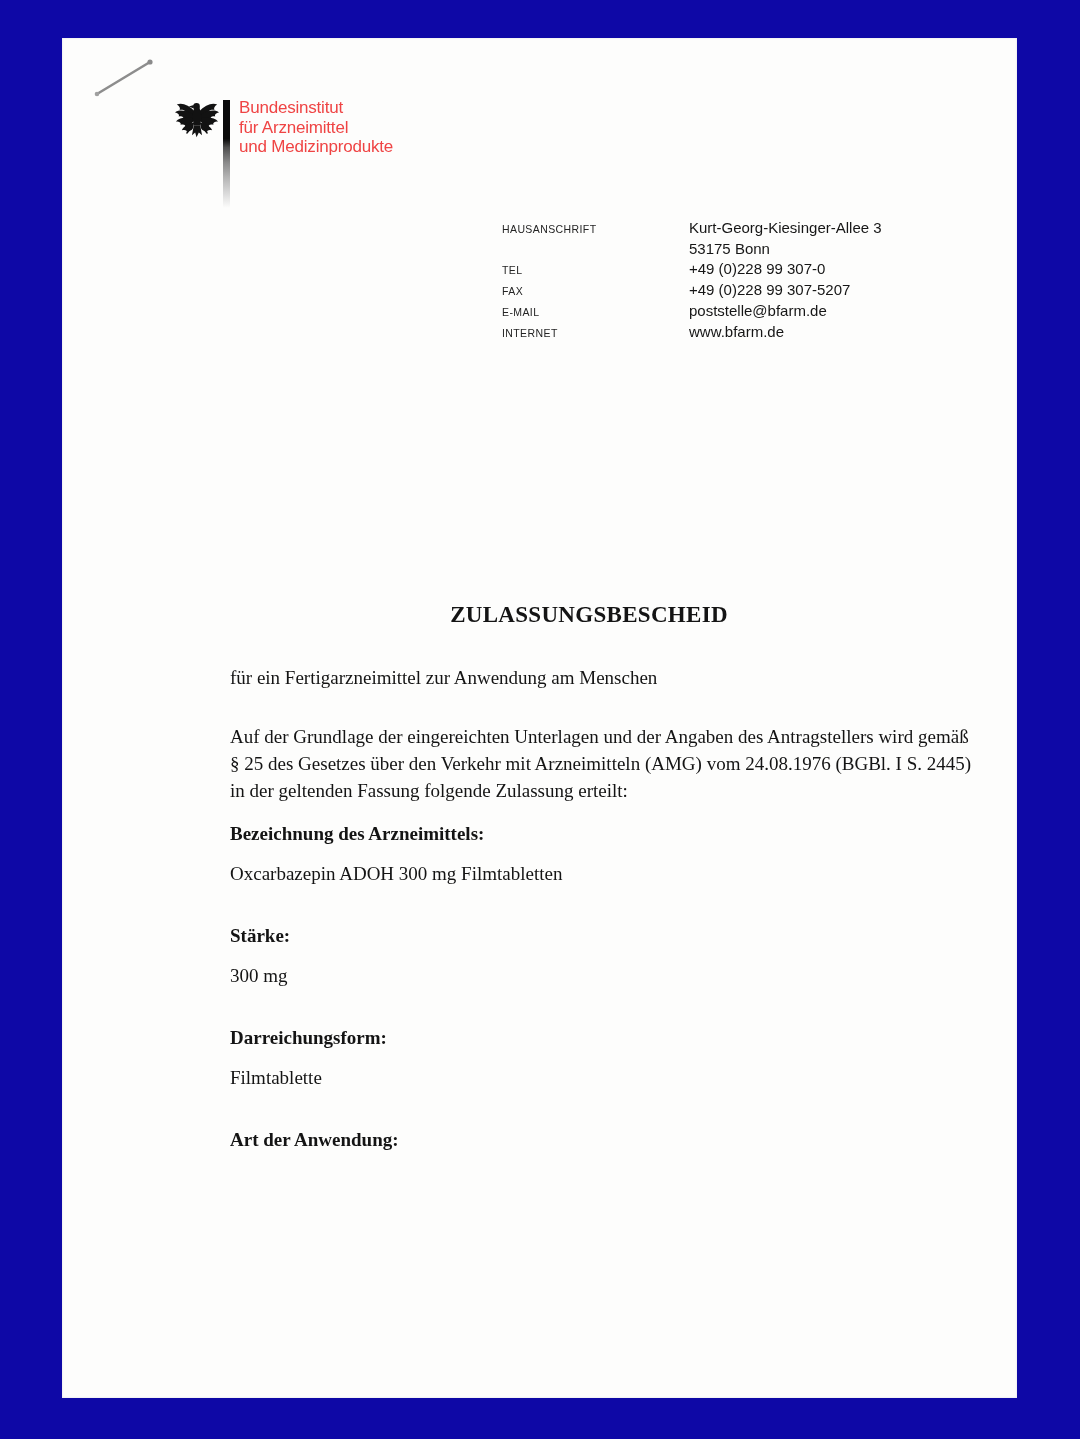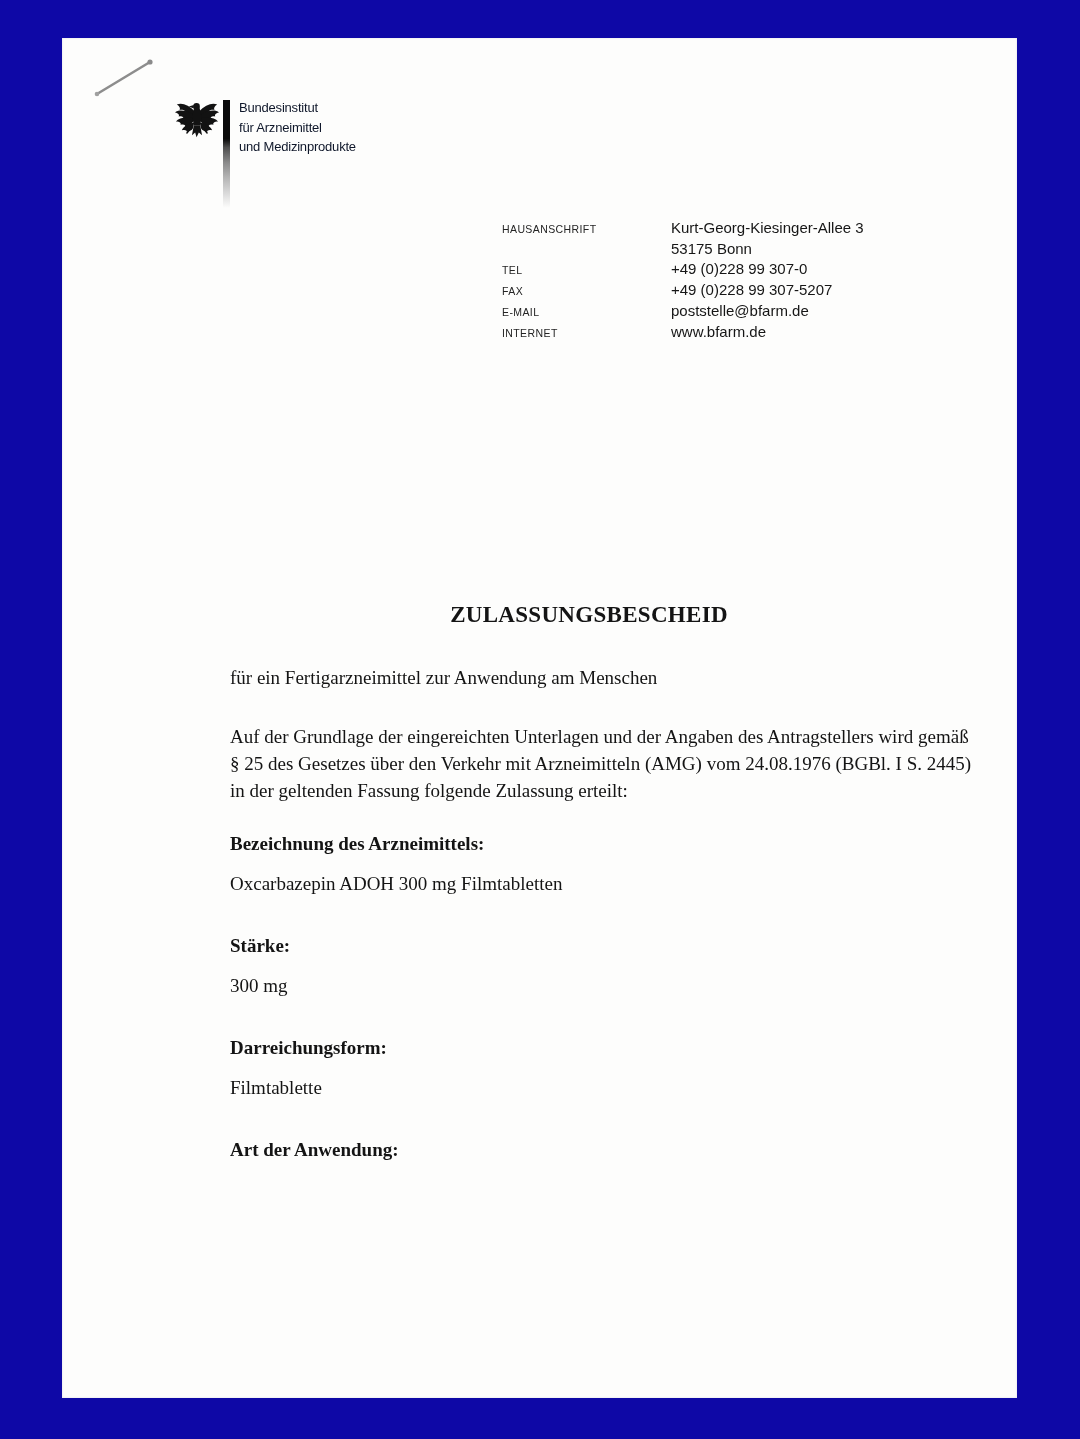--- a/index.html
+++ b/index.html
@@ -52,24 +52,24 @@
       #0a0a0a 0%, #0a0a0a 36%,
       #4f4f4f 44%, #8a8a8a 58%,
       #b5b5b5 72%, #d9d9d9 86%,
       rgba(230,230,230,0) 100%);
   }
   .logo-text {
     position: absolute;
     left: 65px;
     top: 0px;
     font-family: "Liberation Sans", sans-serif;
-    font-size: 13px;
+    font-size: 17px;
     line-height: 19.5px;
     letter-spacing: -0.2px;
-    color: #0f172a;
+    color: #ef4444;
     white-space: nowrap;
   }
   
   .contact {
     position: absolute;
     left: 440px;
     top: 180px;
     color: #1a1a1a;
   }
   .contact-row {
@@ -80,21 +80,21 @@
   .c-label {
     width: 163px;
     text-align: left;
     font-family: "Liberation Sans", sans-serif;
     font-size: 10.5px;
     letter-spacing: 0.4px;
     color: #242424;
     flex: 0 0 163px;
   }
   .c-value {
-    margin-left: 6px;
+    margin-left: 24px;
     font-family: "Liberation Sans", sans-serif;
     font-size: 15px;
     color: #161616;
     white-space: nowrap;
   }
   
   .content {
     position: absolute;
     left: 168px;
     top: 565px;
@@ -108,21 +108,21 @@
     text-align: center;
     letter-spacing: 0.3px;
     line-height: 24px;
     margin: 0 0 39px 0;
   }
   .doc-subtitle {
     line-height: 24px;
     margin: 0 0 33px 0;
   }
   .intro {
-    margin: 0 0 28px 0;
+    margin: 0 0 18px 0;
   }
   .intro-line {
     line-height: 27px;
     white-space: nowrap;
   }
   .field {
     margin-bottom: 38px;
   }
   .field-label {
     font-weight: bold;

